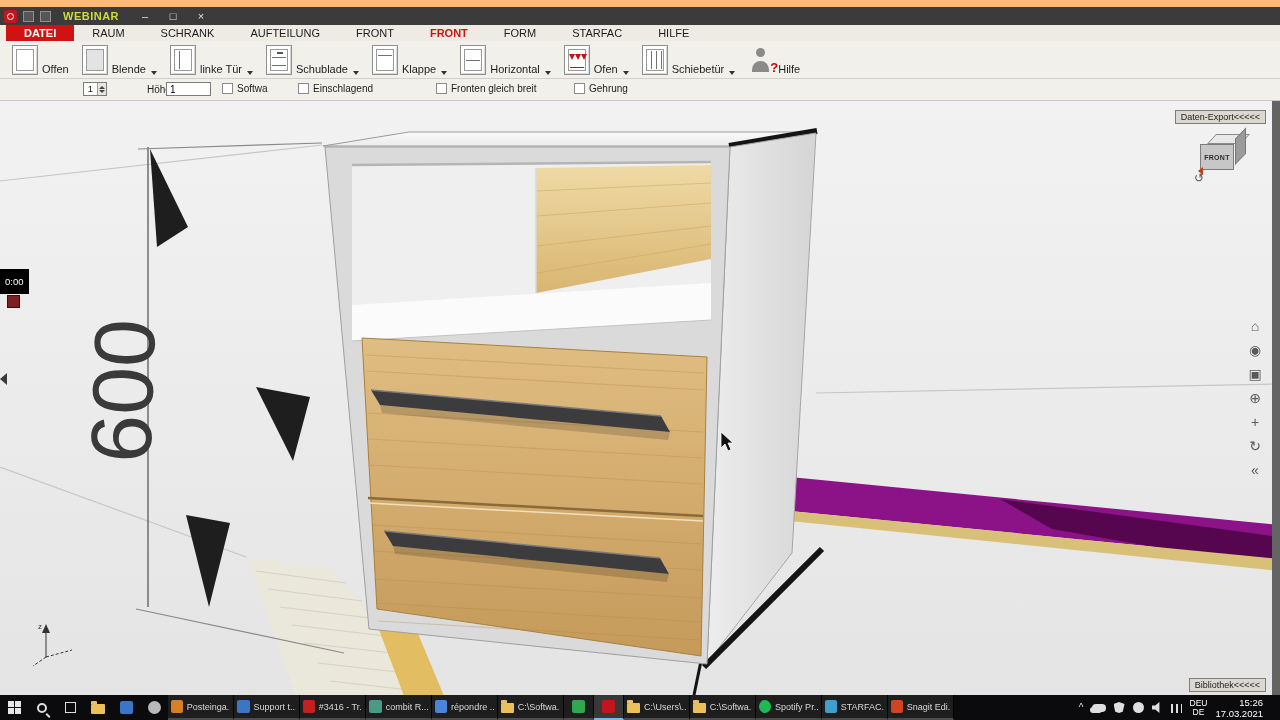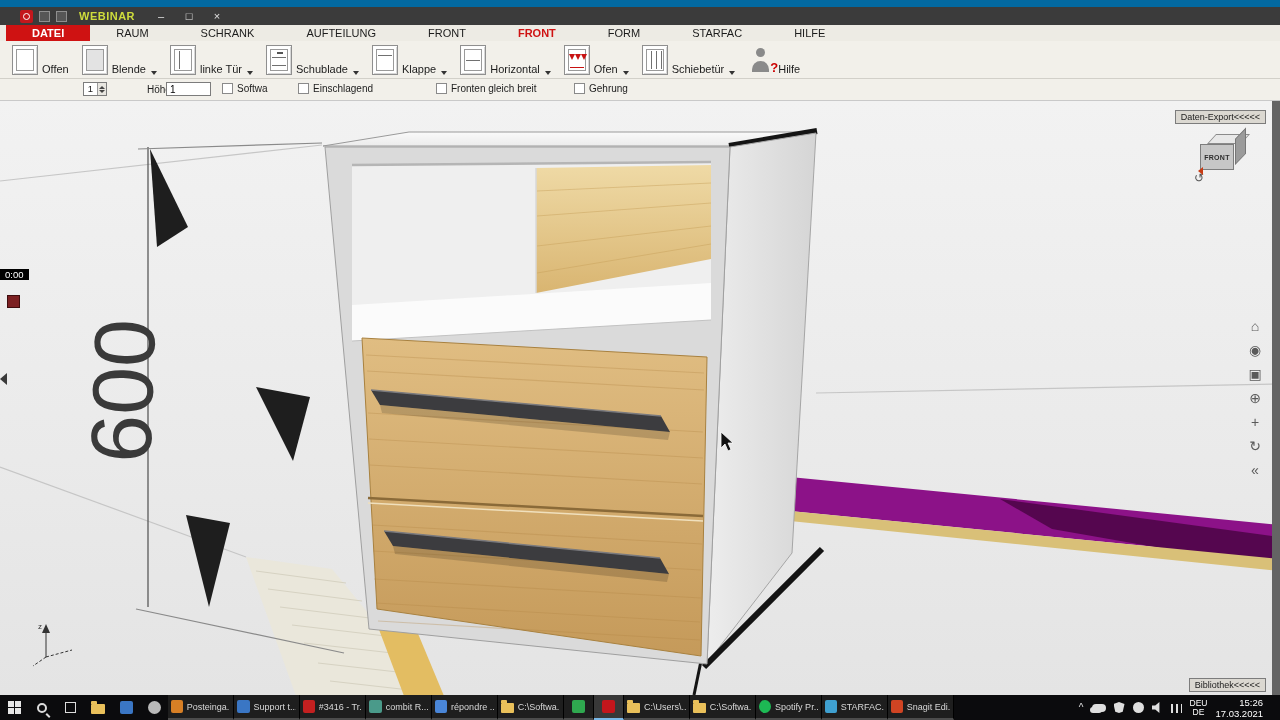--- a/index.html
+++ b/index.html
@@ -2,33 +2,33 @@
 <html><head>
 <meta charset="utf-8">
 <style>
   *{margin:0;padding:0;box-sizing:border-box}
   html,body{width:1280px;height:720px;overflow:hidden;background:#000;
     font-family:"Liberation Sans",sans-serif;}
   #screen{position:relative;width:1280px;height:720px;background:#000}
 
   
   #titlebar{position:absolute;left:0;top:0;width:1280px;height:25px;background:#3b3b3b;
-    border-top:7px solid #0369a1;display:flex;align-items:center;padding:0 20px;gap:6px}
+    border-top:7px solid #fdba74;display:flex;align-items:center;padding:0 4px;gap:6px}
   .tb-logo{width:13px;height:13px;background:#c3161c;border-radius:2px;position:relative;flex:0 0 auto}
   .tb-logo::after{content:"";position:absolute;inset:3px;border:1.5px solid #fff;border-radius:50%}
   .tb-mini-ic{width:11px;height:11px;border:1px solid #8f8f8f;background:#565656;flex:0 0 auto}
   .tb-webinar{color:#cedc3c;font-size:11px;font-weight:bold;letter-spacing:.5px;margin:0 6px;flex:0 0 auto}
   .tb-title{color:#b9b9b9;font-size:9.5px;white-space:nowrap;overflow:hidden;text-overflow:ellipsis;flex:1}
   .tb-ctrls{display:flex;flex:0 0 auto}
   .tb-ctrl{width:28px;text-align:center;color:#e2e2e2;font-size:11px;line-height:18px;cursor:default}
 
   
   #menubar{position:absolute;left:0;top:25px;width:1280px;height:16px;background:#edebe4;
     display:flex;align-items:center;font-size:11px;color:#1c1c1c;padding-left:6px}
-  .mi{padding:0 26px;line-height:16px}
+  .mi{padding:0 18px;line-height:16px}
   .mi.datei{background:#cf1212;color:#fff;font-weight:bold}
   .mi.front{color:#cf1212;font-weight:bold}
 
   
   #toolbar{position:absolute;left:0;top:41px;width:1280px;height:38px;background:#f2f0ea;
     border-bottom:1px solid #d2d0c9;display:flex;align-items:center;gap:13px;padding-left:12px}
   .tbtn{display:flex;align-items:flex-end;gap:4px}
   .tico{width:26px;height:30px;background:#fff;border:1px solid #8f8f8f;position:relative;
     box-shadow:inset 1px 1px 0 #fdfdfd,inset -1px -1px 0 #d7d7d7;flex:0 0 auto}
   .ici{position:absolute;inset:3px;border:1px solid #9a9a9a;background:#fff}
@@ -61,21 +61,21 @@
 
   
   #viewport{position:absolute;left:0;top:100px;width:1280px;height:595px;
     background:linear-gradient(180deg,#f2f2f2 0%,#eaeaea 60%,#e4e4e4 100%);border-top:1px solid #c9c9c9}
   #scene{position:absolute;left:0;top:0}
   .panel-strip{position:absolute;right:0;top:0;width:8px;height:595px;background:#646464}
   .vp-btn{position:absolute;right:14px;background:#dbd8d1;border:1px solid #7c7c7c;font-size:9px;
     color:#1c1c1c;padding:1px 5px;white-space:nowrap}
   .vp-btn.export{top:9px}
   .vp-btn.lib{bottom:3px}
-  .rec-time{position:absolute;left:0;top:168px;background:#000;color:#fff;font-size:9.5px;padding:0 5px}
+  .rec-time{position:absolute;left:0;top:168px;background:#000;color:#fff;font-size:9.5px;padding:7px 5px}
   .rec-square{position:absolute;left:7px;top:194px;width:13px;height:13px;background:#7c2022;border:1px solid #3f0d0e}
   .left-tab{position:absolute;left:0;top:272px;width:0;height:0;border-top:6px solid transparent;
     border-bottom:6px solid transparent;border-right:7px solid #3a3a3a}
   .side-tools{position:absolute;right:15px;top:213px;display:flex;flex-direction:column;width:20px;text-align:center}
   .side-tools span{font-size:14px;line-height:24px;color:#5a5a5a}
   
   .navcube{position:absolute;right:26px;top:32px;width:56px;height:50px}
   .cube-top{position:absolute;left:9px;top:1px;width:34px;height:10px;background:#e8e8e8;border:1px solid #8a8a8a;
     transform:skewX(-42deg);transform-origin:bottom left}
   .cube-front{position:absolute;left:2px;top:11px;width:34px;height:26px;background:#c7c7c7;border:1px solid #7d7d7d;

